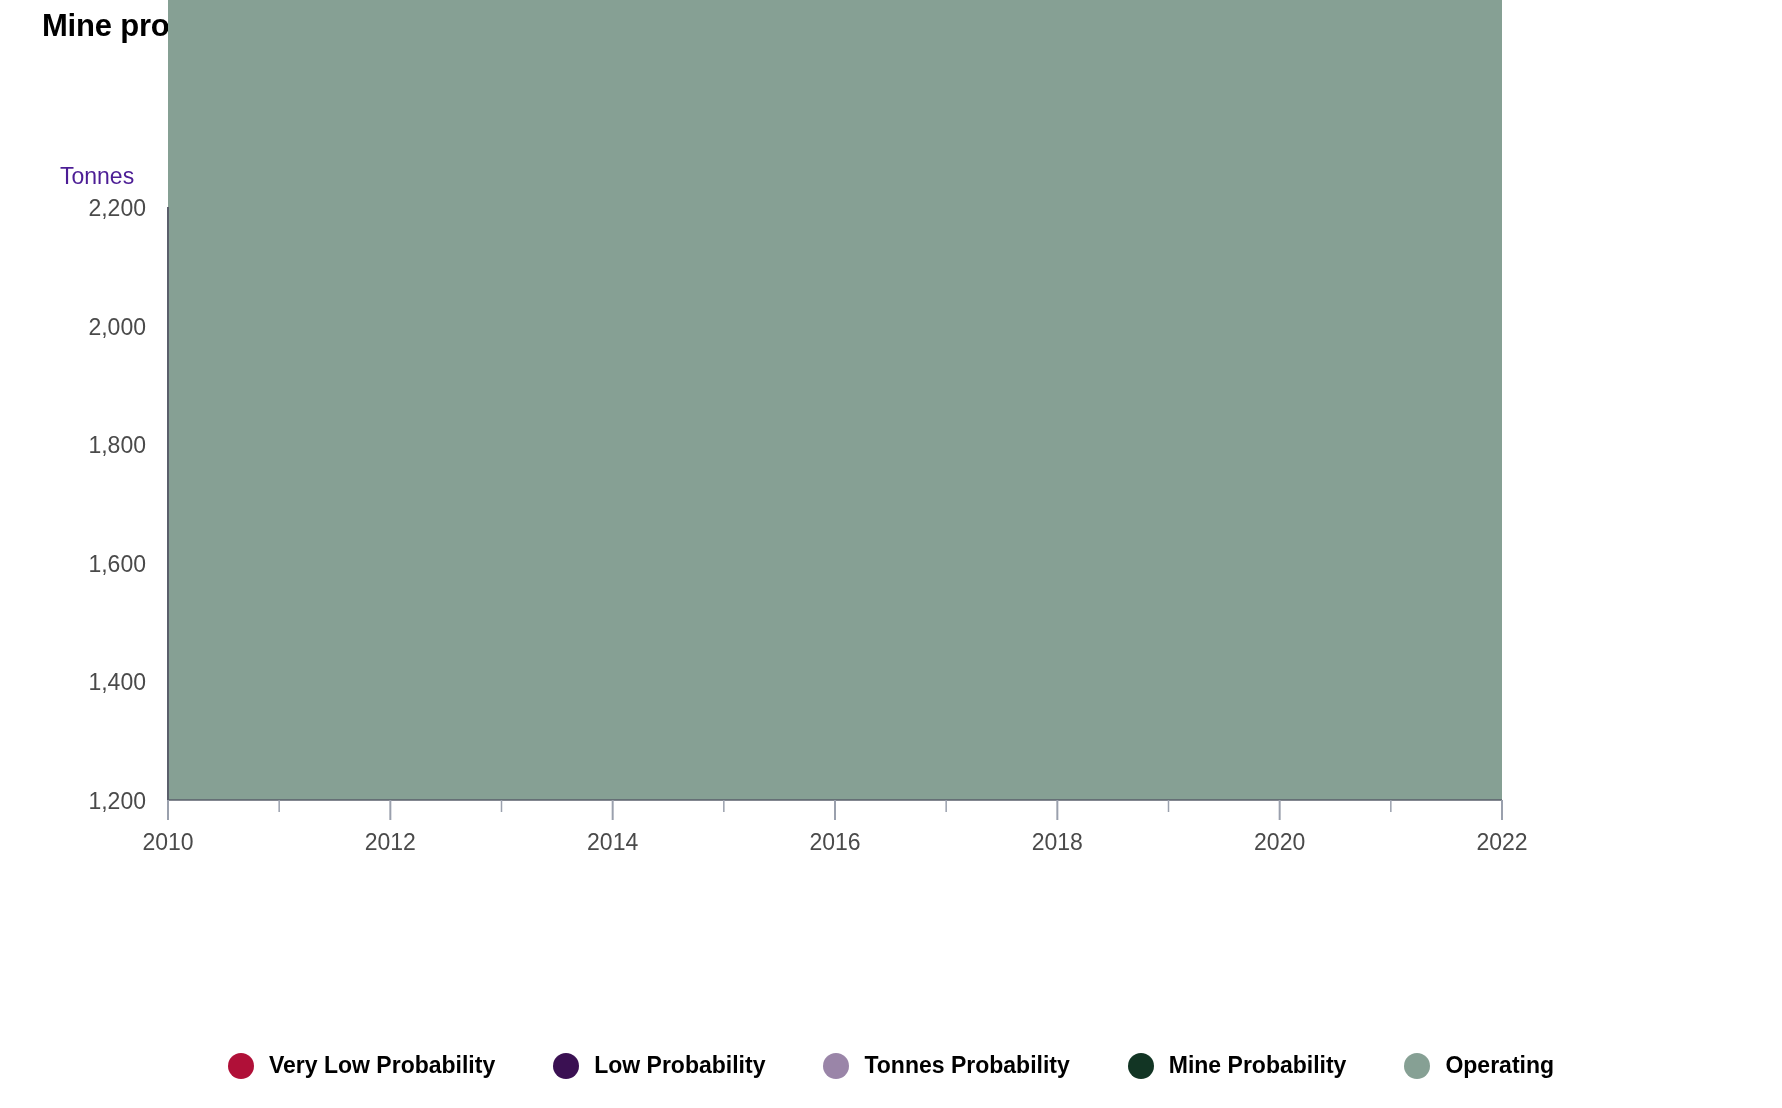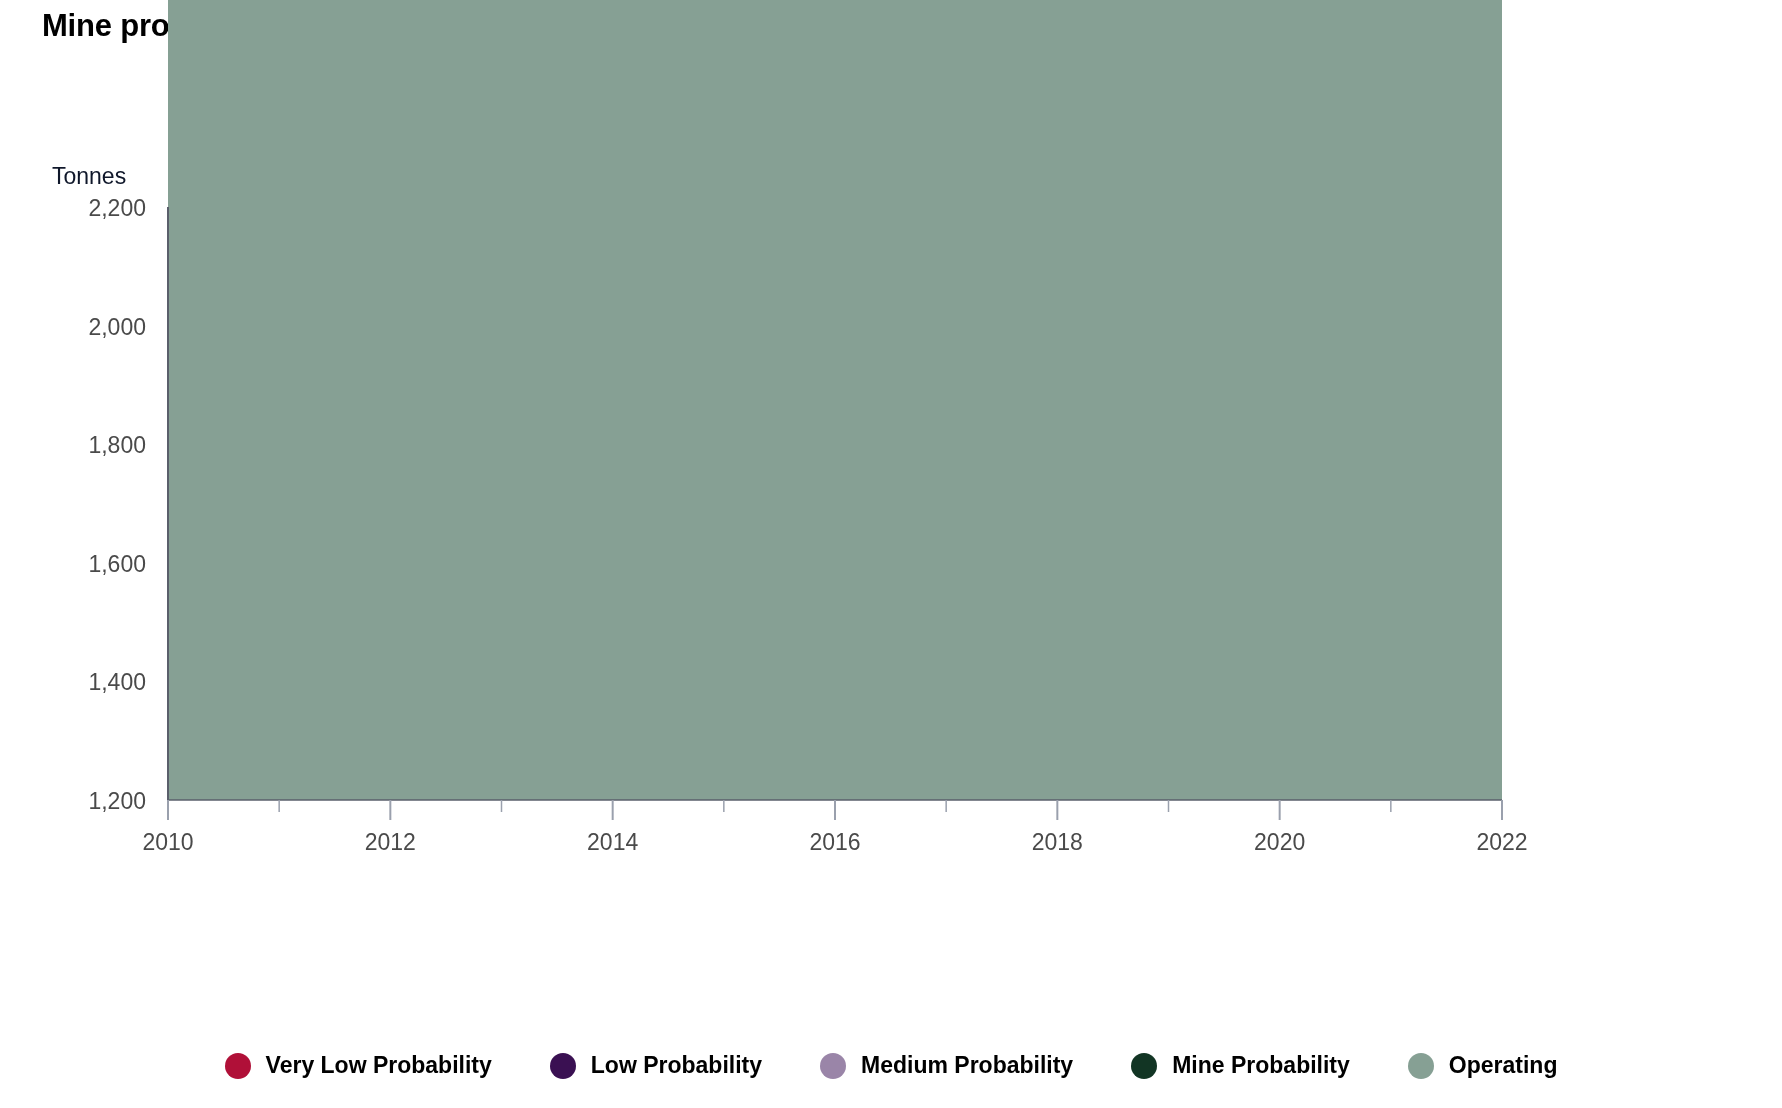--- a/index.html
+++ b/index.html
@@ -24,24 +24,24 @@
     left: 42px;
     top: 8px;
     font-size: 31px;
     font-weight: bold;
     letter-spacing: -0.2px;
     color: #000000;
     white-space: nowrap;
   }
   .axis-unit {
     position: absolute;
-    left: 52px;
+    left: 60px;
     top: 163px;
     font-size: 23px;
-    color: #0f172a;
+    color: #4c1d95;
     font-weight: normal;
   }
   svg.plot {
     position: absolute;
     left: 0;
     top: 0;
   }
   .legend {
     position: absolute;
     left: 0;
@@ -145,21 +145,21 @@
     <div class="legend-item">
       <span class="legend-dot" style="background: rgb(176, 16, 56);"></span>
       <span class="legend-label">Very Low Probability</span>
     </div>
     <div class="legend-item">
       <span class="legend-dot" style="background: rgb(58, 16, 82);"></span>
       <span class="legend-label">Low Probability</span>
     </div>
     <div class="legend-item">
       <span class="legend-dot" style="background: rgb(154, 133, 168);"></span>
-      <span class="legend-label">Medium Probability</span>
+      <span class="legend-label">Tonnes Probability</span>
     </div>
     <div class="legend-item">
       <span class="legend-dot" style="background: rgb(18, 53, 36);"></span>
       <span class="legend-label">Mine Probability</span>
     </div>
     <div class="legend-item">
       <span class="legend-dot" style="background: rgb(134, 160, 148);"></span>
       <span class="legend-label">Operating</span>
     </div>
   </div>

